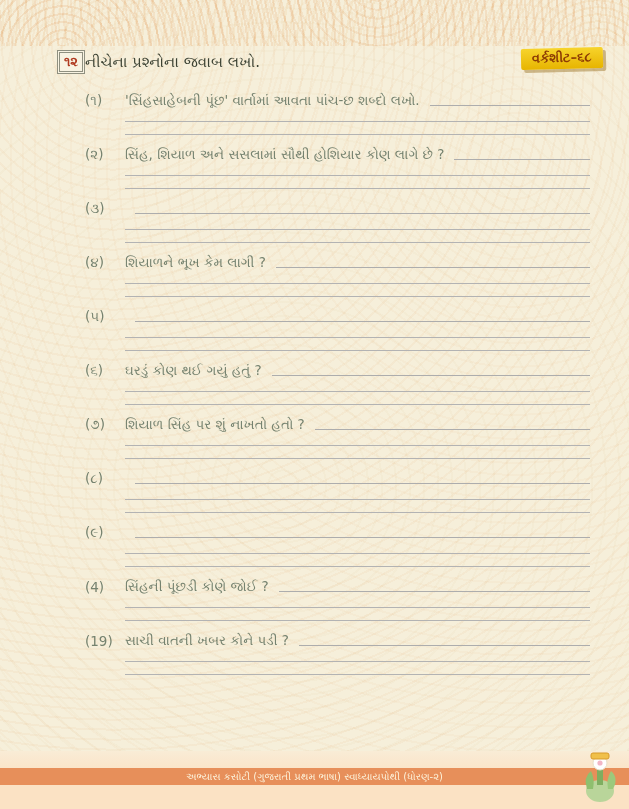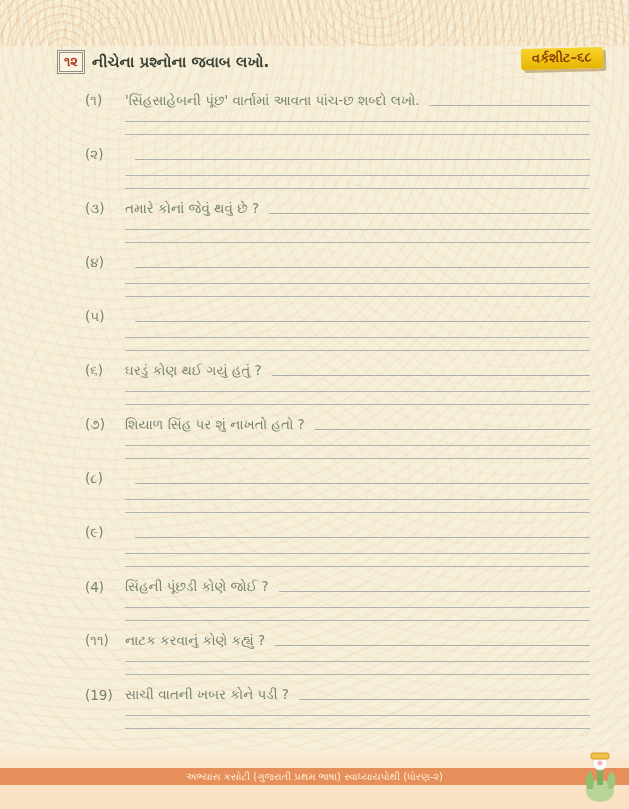--- a/index.html
+++ b/index.html
@@ -34,22 +34,22 @@
   .num-box {
     border:3px double #8f9080;
     background:#f8f3e2;
     color:#b03a20;
     font-weight:bold;
     font-size:13px;
     padding:1px 4px;
     line-height:16px;
   }
   .page-title {
-    margin-left:7px;
-    font-weight:bold;
+    margin-left:0;
+    font-weight:normal;
     font-size:15px;
     color:#3c4233;
   }
   .badge {
     position:absolute; top:48px; right:26px;
     background:linear-gradient(#f7d42c,#e7b400);
     color:#8c3a05;
     font-weight:bold;
     font-size:13px;
     padding:2px 11px 3px 11px;
@@ -115,39 +115,40 @@
         <span class="qtext">'સિંહસાહેબની પૂંછ' વાર્તામાં આવતા પાંચ-છ શબ્દો લખો.</span>
         <span class="fill-line"></span>
       </div>
       <div class="ruled"></div>
       <div class="ruled"></div>
     </div>
 
     <div class="qblock">
       <div class="qrow">
         <span class="qnum">(૨)</span>
+        <span class="qtext">સિંહ, શિયાળ અને સસલામાં સૌથી હોશિયાર કોણ લાગે છે ?</span>
         <span class="fill-line"></span>
       </div>
       <div class="ruled"></div>
       <div class="ruled"></div>
     </div>
 
     <div class="qblock">
       <div class="qrow">
         <span class="qnum">(૩)</span>
-        <span class="qtext">તમારે કોનાં જેવું થવું છે ?</span>
         <span class="fill-line"></span>
       </div>
       <div class="ruled"></div>
       <div class="ruled"></div>
     </div>
 
     <div class="qblock">
       <div class="qrow">
         <span class="qnum">(૪)</span>
+        <span class="qtext">શિયાળને ભૂખ કેમ લાગી ?</span>
         <span class="fill-line"></span>
       </div>
       <div class="ruled"></div>
       <div class="ruled"></div>
     </div>
 
     <div class="qblock">
       <div class="qrow">
         <span class="qnum">(૫)</span>
         <span class="fill-line"></span>
@@ -197,29 +198,20 @@
     <div class="qblock">
       <div class="qrow">
         <span class="qnum">(4)</span>
         <span class="qtext">સિંહની પૂંછડી કોણે જોઈ ?</span>
         <span class="fill-line"></span>
       </div>
       <div class="ruled"></div>
       <div class="ruled"></div>
     </div>
 
-    <div class="qblock">
-      <div class="qrow">
-        <span class="qnum">(૧૧)</span>
-        <span class="qtext">નાટક કરવાનું કોણે કહ્યું ?</span>
-        <span class="fill-line"></span>
-      </div>
-      <div class="ruled"></div>
-      <div class="ruled"></div>
-    </div>
 
     <div class="qblock">
       <div class="qrow">
         <span class="qnum">(19)</span>
         <span class="qtext">સાચી વાતની ખબર કોને પડી ?</span>
         <span class="fill-line"></span>
       </div>
       <div class="ruled"></div>
       <div class="ruled"></div>
     </div>

